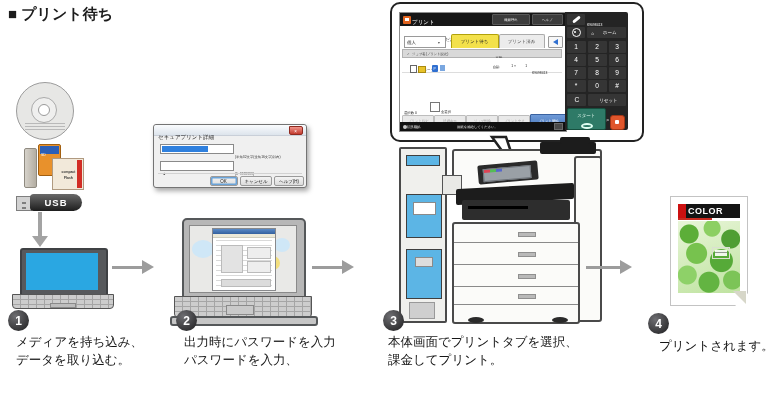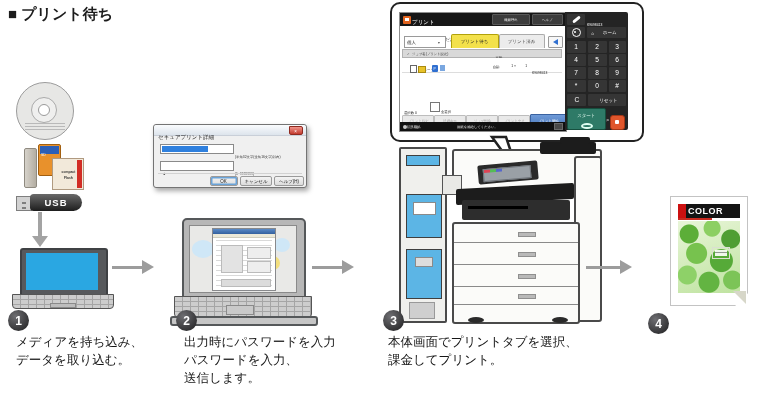--- a/index.html
+++ b/index.html
@@ -221,21 +221,20 @@
   <div class="abs lkb" style="left:174px;top:296px;width:136px;height:20px"></div>
   <div class="abs" style="left:226px;top:305px;width:26px;height:8px;background:#c9c9c9;border:1px solid #8a8a8a"></div>
   <div class="abs l2base" style="left:170px;top:316px;width:144px;height:6px"></div>
 
   <div class="abs num" style="left:176px;top:310px;z-index:5">
       <span>2</span>
     </div>
   <div class="abs cap" style="left:184px;top:333px">
     <div>出力時にパスワードを入力</div>
       <div>パスワードを入力、</div>
-      <div>送信します。</div>
   </div>
 
   <div class="abs arl" style="left:312px;top:266px;width:30px"></div>
   <div class="abs arh" style="left:342px;top:260px"></div>
 
   <div class="abs callout" style="left:390px;top:2px;width:250px;height:136px"></div>
   <svg class="abs" style="left:478px;top:134px" width="50" height="42">
     <path d="M14,3 L40,39 L28,3 Z" fill="#fff" stroke="#222" stroke-width="2.5"></path>
   </svg>
 
@@ -431,14 +430,17 @@
     <div class="abs" style="left:7px;top:21px;width:34px;height:2px;background:#c92a20"></div>
     <div class="abs leaves" style="left:7px;top:24px;width:62px;height:72px">
       <span class="abs microbox" style="left:34px;top:26px;width:18px;height:12px;box-sizing:border-box"></span>
     </div>
   </div>
   <div class="abs fold" style="left:733px;top:291px"></div>
 
   <div class="abs num" style="left:648px;top:313px">
       <span>4</span>
     </div>
+  <div class="abs cap" style="left:659px;top:337px">
+    <div>プリントされます。</div>
+  </div>
 
 </div>
 
 </body></html>

